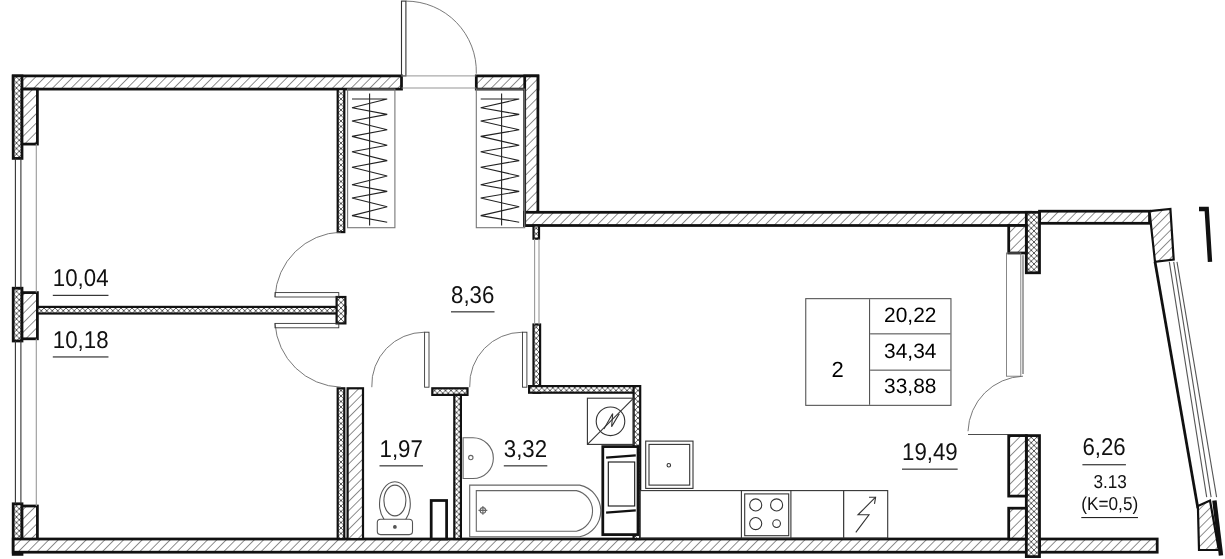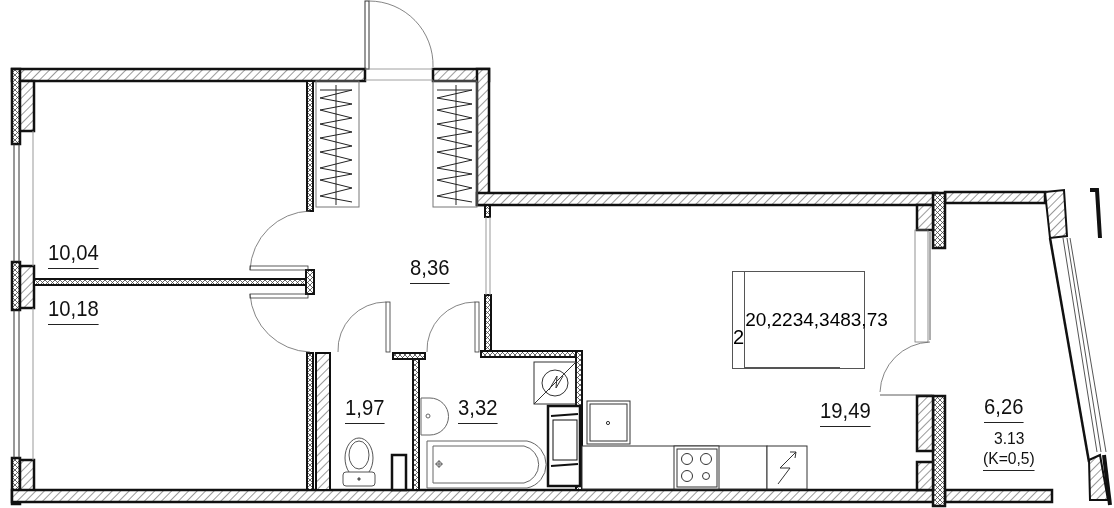--- a/index.html
+++ b/index.html
@@ -3,21 +3,21 @@
 <meta charset="utf-8">
 <style>
   html, body { margin: 0; padding: 0; background: #ffffff; }
   body { width: 1114px; height: 508px; overflow: hidden; position: relative; font-family: "Liberation Sans", sans-serif; }
   #plan { position: absolute; left: 0; top: 0; }
   .lbl { position: absolute; font-family: "Liberation Sans", sans-serif; color: #111; font-size: 22px; line-height: 22px; transform: scaleX(0.92); transform-origin: left top; white-space: nowrap; }
   .ul { border-bottom: 1.5px solid #222; padding-bottom: 4px; }
   .small { font-size: 17px; line-height: 18px; }
   .tbl { position: absolute; left: 732px; top: 271px; width: 133px; height: 98px; border: 1px solid #555; box-sizing: border-box; display: flex; background: #fff; }
   .tbl .c1 { width: 58px; border-right: 1px solid #555; display: flex; align-items: center; justify-content: center; padding-top: 34px; box-sizing: border-box; font-size: 20px; }
-  .tbl .c2 { flex: 1; display: flex; flex-direction: row; }
+  .tbl .c2 { flex: 1; display: flex; flex-direction: column; }
   .tbl .c2 div { flex: 1; display: flex; align-items: center; justify-content: center; font-size: 19px; border-bottom: 1px solid #555; }
   .tbl .c2 div:last-child { border-bottom: none; }
 </style>
 </head>
 <body>
 
 <svg id="plan" width="1114" height="508" viewBox="0 0 1114 508" xmlns="http://www.w3.org/2000/svg">
   <defs>
     <pattern id="hatch" patternUnits="userSpaceOnUse" width="6" height="6" patternTransform="rotate(45)">
       <rect width="6" height="6" fill="#fff"></rect>
@@ -212,15 +212,15 @@
 
 <div class="lbl ul" style="left:984px; top:396px;">6,26</div>
 <div class="lbl small" style="left:994px; top:430px;">3.13</div>
 <div class="lbl small ul" style="left:983px; top:450px; padding-bottom:2px;">(K=0,5)</div>
 
 <div class="tbl">
   <div class="c1">2</div>
   <div class="c2">
     <div>20,22</div>
     <div>34,34</div>
-    <div>83,73</div>
+    <div>33,88</div>
   </div>
 </div>
 
 </body></html>

